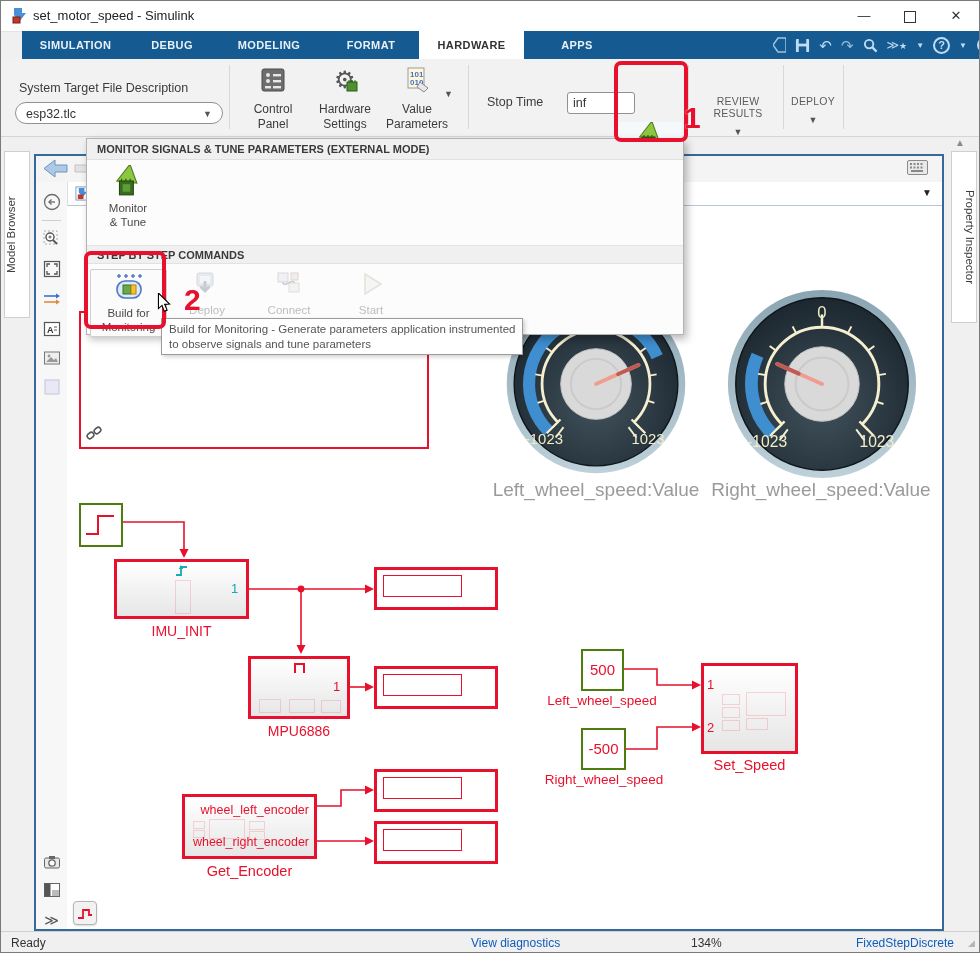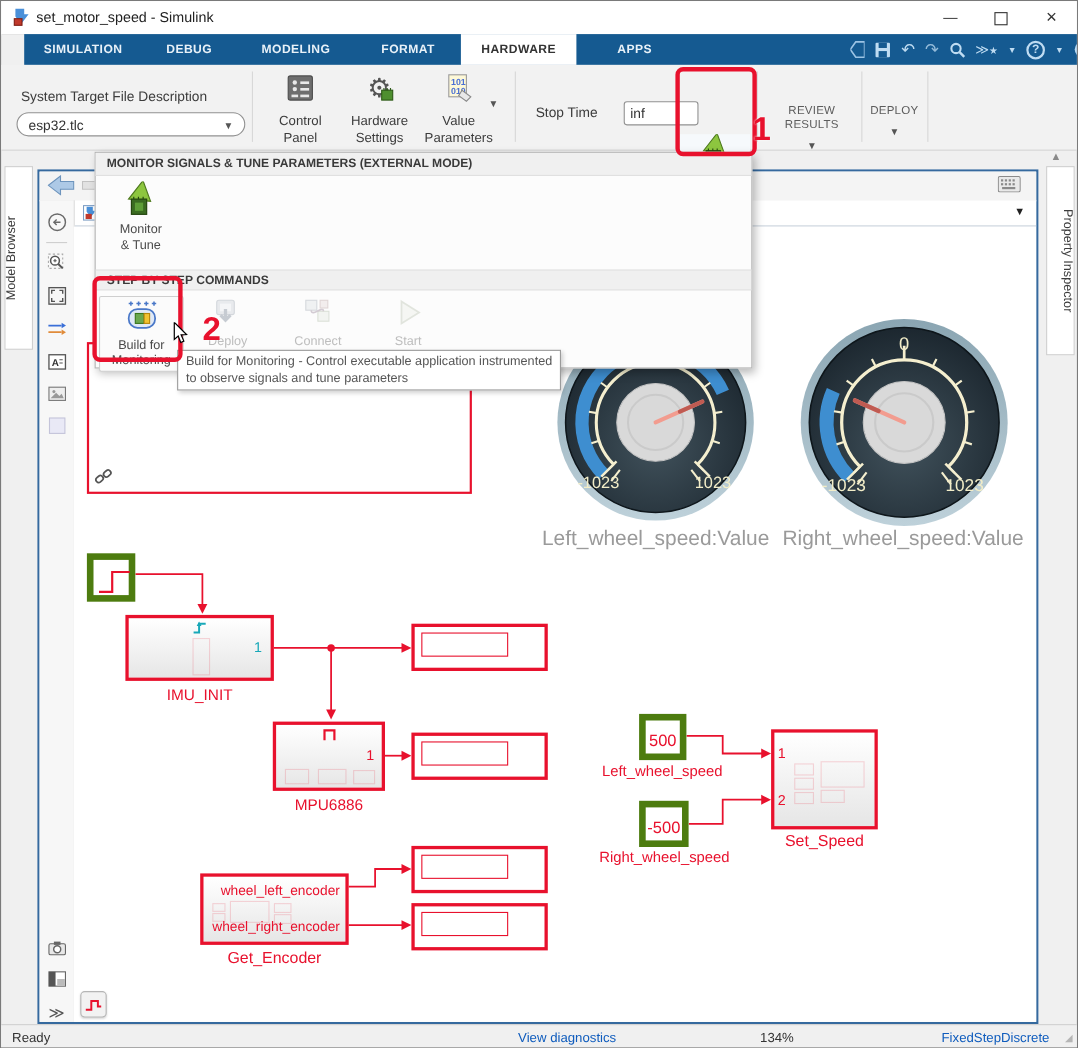--- a/index.html
+++ b/index.html
@@ -43,21 +43,21 @@
   .vtext-up{writing-mode:vertical-rl;transform:rotate(180deg);text-align:center;}
   .vtext-down{writing-mode:vertical-rl;text-align:center;}
   .editor{position:absolute;left:33px;top:153px;width:910px;height:777px;border:2px solid #35699e;background:#fff;box-sizing:border-box;}
   .ed-toolbar{position:absolute;left:0;top:0;width:100%;height:26px;background:#f4f4f4;border-bottom:1px solid #dcdcdc;}
   .ed-address{position:absolute;left:31px;top:26px;width:875px;height:24px;background:#fff;border-bottom:1px solid #b9c6d2;box-sizing:border-box;}
   .palette{position:absolute;left:0;top:26px;width:31px;height:747px;background:#f7f7f7;border-right:1px solid #dedede;}
   .pal-item{width:31px;height:26px;display:flex;align-items:center;justify-content:center;cursor:pointer;}
   .canvas-bg{position:absolute;left:31px;top:50px;width:875px;height:723px;background:#fff;}
   
   .blk{position:absolute;border:3px solid #e8112d;background:linear-gradient(#ffffff,#e6e6e6);box-sizing:border-box;z-index:3;cursor:pointer;}
-  .blk-thin{position:absolute;border:6px solid #4d7c0f;background:#fff;box-sizing:border-box;z-index:3;cursor:pointer;}
+  .blk-thin{position:absolute;border:2px solid #4d7c0f;background:#fff;box-sizing:border-box;z-index:3;cursor:pointer;}
   .disp{position:absolute;border:3px solid #e8112d;background:#fff;box-sizing:border-box;z-index:3;cursor:pointer;}
   .disp .inner{position:absolute;left:6px;top:5px;width:77px;height:20px;border:1.5px solid #e8112d;}
   .blk-label{position:absolute;z-index:3;font-size:14px;color:#e8112d;text-align:center;pointer-events:none;}
   .port-red{position:absolute;z-index:4;font-size:13px;color:#e8112d;pointer-events:none;}
   .port-cyan{position:absolute;z-index:4;font-size:13px;color:#18a8b8;pointer-events:none;}
   .enc-port{position:absolute;z-index:4;font-size:12.5px;color:#e8112d;right:5px;pointer-events:none;}
   .note{position:absolute;left:78px;top:310px;width:350px;height:138px;border:2px solid #e8112d;background:#fff;z-index:3;box-sizing:border-box;}
   .note .ln{text-align:center;font-size:14px;color:#262626;line-height:18px;}
   .ghost{position:absolute;opacity:.16;z-index:3;pointer-events:none;}
   
@@ -565,21 +565,21 @@
 
     <div class="pnl-item disabled" style="left:252px;top:130px;width:64px">
       <svg width="30" height="30" viewBox="0 0 30 30">
         <polygon points="9,5 25,15 9,25" fill="#eaf2e0" stroke="#b9cda4" stroke-width="1.6"></polygon>
       </svg>
       <div class="lbl">Start</div>
     </div>
   </div>
 
   <div class="tooltip">
-    <div>Build for Monitoring - Control executable application instrumented</div>
+    <div>Build for Monitoring - Generate parameters application instrumented</div>
     <div>to observe signals and tune parameters</div>
   </div>
 
   <div class="callout" style="left:613px;top:60px;width:66px;height:73px"></div>
   <div class="callout-num" style="left:683px;top:100px">1</div>
   <div class="callout" style="left:83px;top:250px;width:74px;height:70px"></div>
   <div class="callout-num" style="left:183px;top:282px">2</div>
 
   <svg class="cursor" style="left:156px;top:292px" width="14" height="20" viewBox="0 0 12 18">
     <polygon points="1,0 1,14 4.2,11.2 6.3,16.5 8.8,15.4 6.6,10.2 11,10 " fill="#fff" stroke="#000" stroke-width="1"></polygon>

